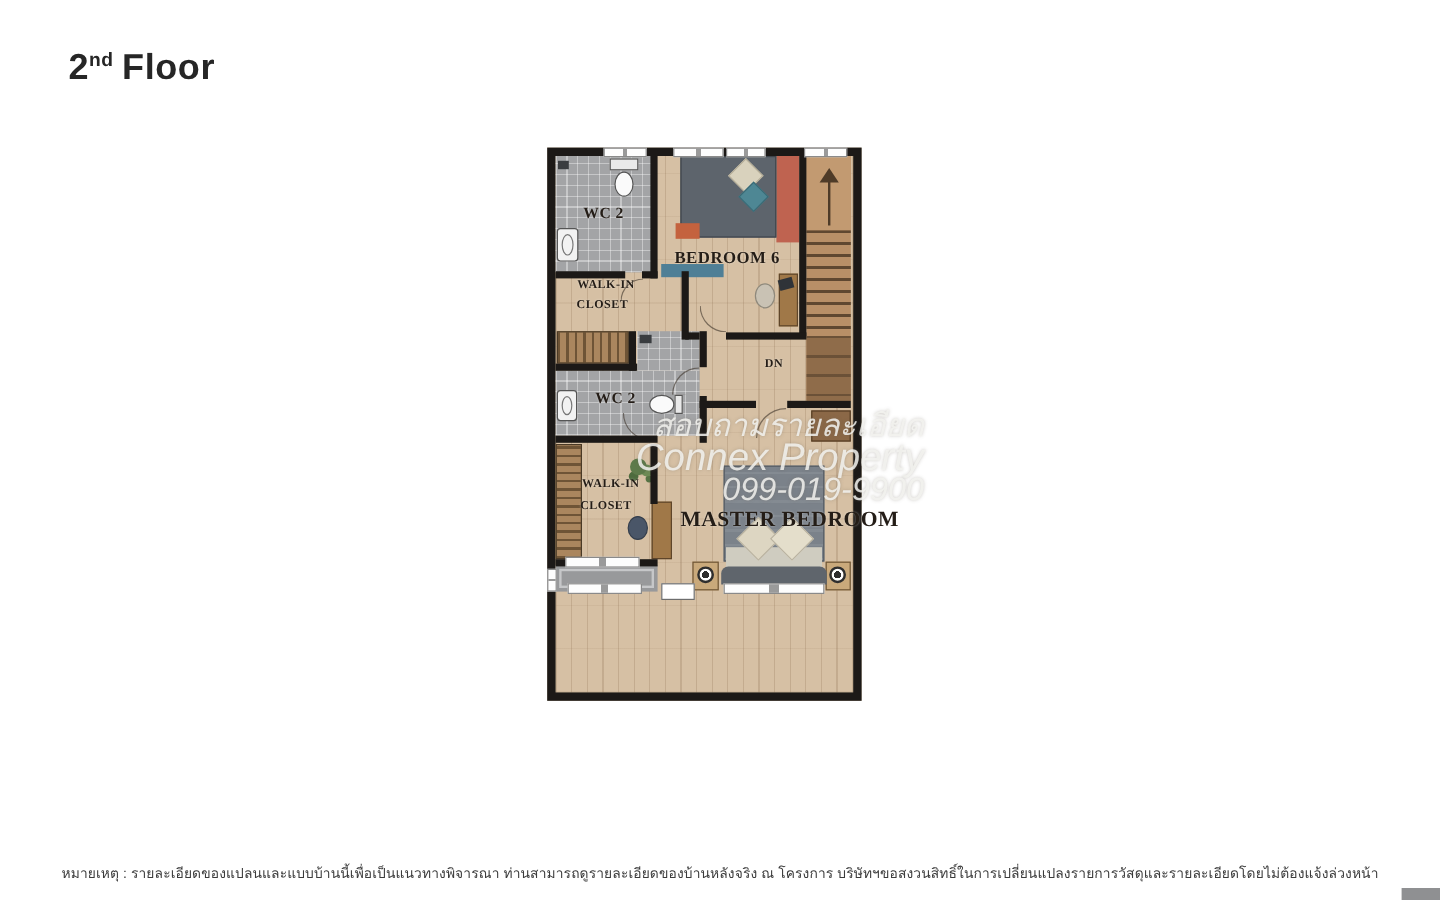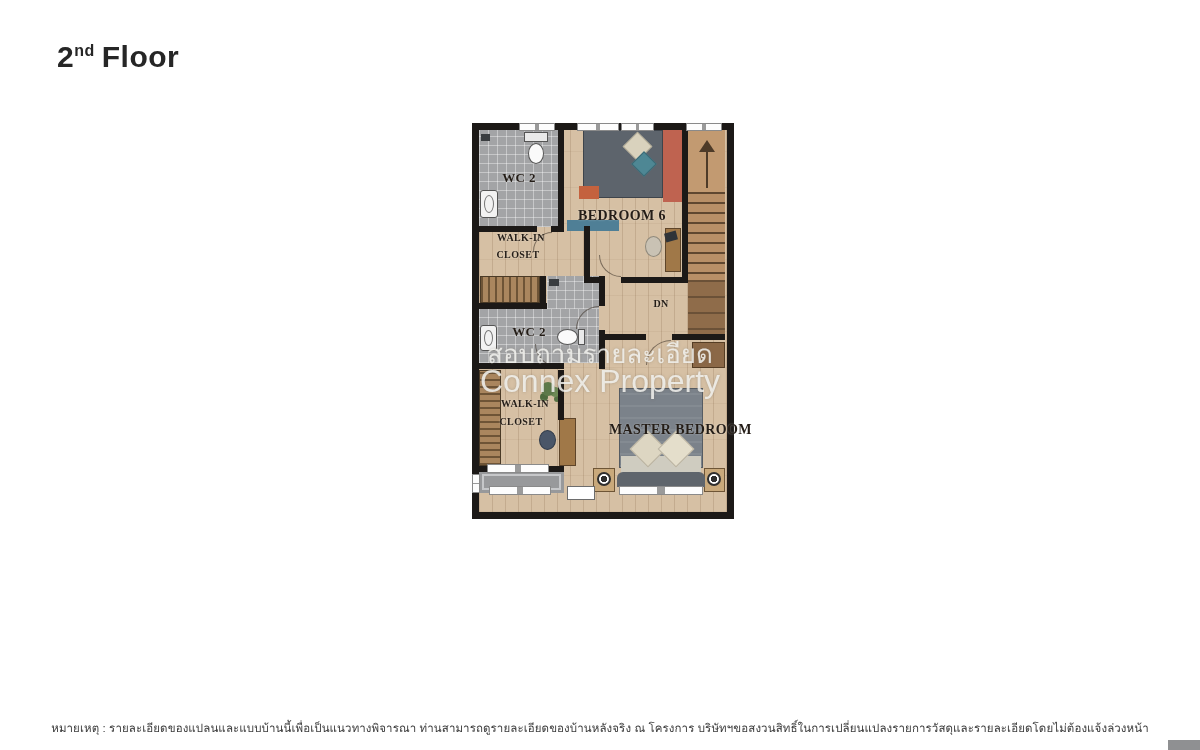--- a/index.html
+++ b/index.html
@@ -15,21 +15,21 @@
   .page-title sup{font-size:16px;font-weight:bold;}
   .page-title .word{margin-left:7px;}
   .disclaimer{
     position:absolute;left:0;top:719px;width:1200px;text-align:center;
     font-size:11.5px;color:#3b3b3b;letter-spacing:0.1px;
   }
   .corner-tab{position:absolute;left:1168px;top:740px;width:32px;height:10px;background:#8f9092;}
 
   
   .plan{
-    position:absolute;left:472px;top:123px;width:262px;height:396px;
+    position:absolute;left:456px;top:123px;width:262px;height:461px;
     box-sizing:border-box;border:7px solid #1c1917;
     background-color:#d6c0a4;
     background-image:
       repeating-linear-gradient(90deg, rgba(120,88,58,0.20) 0 1px, transparent 1px 13px),
       repeating-linear-gradient(0deg, rgba(120,88,58,0.08) 0 1px, transparent 1px 36px);
   }
   .plan *{position:absolute;box-sizing:border-box;}
   .wall{background:#1c1917;z-index:30;}
   .win{background:#fdfdfd;border:1px solid #8a8a8a;z-index:40;
        background-image:linear-gradient(0deg, transparent 45%, #9a9a9a 45% 55%, transparent 55%);}
@@ -86,23 +86,24 @@
     box-shadow:7px 3px 0 -2px #6d8a55, -4px 8px 0 -3px #4e6b3e, 9px 10px 0 -4px #567244;}
   .cabinet{background:#8b6847;border:1px solid #553d24;z-index:5;}
   .arc{border:1px solid rgba(60,50,40,0.6);background:transparent;z-index:25;}
   .arc.bl{border-top:none;border-right:none;border-radius:0 0 0 100%;}
   .arc.tl{border-bottom:none;border-right:none;border-radius:100% 0 0 0;}
   .entry-step{background:#ffffff;border:1px solid #6d6d6d;z-index:45;}
   .fixture{background:#3a3d40;z-index:6;}
 
   
   .watermark{
-    position:absolute;left:430px;top:341px;width:340px;text-align:center;z-index:90;
+    position:absolute;left:430px;top:341px;width:340px;text-align:right;z-index:90;
     color:rgba(243,243,240,0.85);text-shadow:0 0 3px rgba(110,100,90,0.35);
     font-family:"Liberation Sans", sans-serif;
+    font-style:italic;
   }
   .watermark .w1{font-size:26px;line-height:26px;}
   .watermark .w2{font-size:32px;line-height:25px;margin-top:2px;}
   .watermark .w3{font-size:27px;line-height:27px;margin-top:1px;}
 </style>
 </head>
 <body>
 
 <div class="page-title">
   <span>2</span><sup>nd</sup><span class="word">Floor</span>
@@ -200,23 +201,24 @@
   <div class="lamp" style="left:228px;top:342px;width:14px;height:14px;"></div>
 
   <div class="rlabel" style="left:8px;top:40px;width:64px;font-size:13px;">WC 2</div>
   <div class="rlabel" style="left:88px;top:78px;width:110px;font-size:14px;">BEDROOM 6</div>
   <div class="rlabel" style="left:4px;top:102px;width:76px;font-size:10px;">WALK-IN</div>
   <div class="rlabel" style="left:4px;top:119px;width:70px;font-size:10px;">CLOSET</div>
   <div class="rlabel" style="left:22px;top:194px;width:56px;font-size:13px;">WC 2</div>
   <div class="rlabel" style="left:168px;top:168px;width:28px;font-size:10px;">DN</div>
   <div class="rlabel" style="left:18px;top:268px;width:56px;font-size:10px;">WALK-IN</div>
   <div class="rlabel" style="left:16px;top:286px;width:52px;font-size:10px;">CLOSET</div>
-  <div class="rlabel" style="left:104px;top:292px;width:140px;font-size:14px;padding-left:26px;">MASTER BEDROOM</div>
+  <div class="rlabel" style="left:104px;top:292px;width:140px;font-size:18px;">MASTER BEDROOM</div>
 </div>
 
 <div class="watermark">
   <div class="w1">สอบถามรายละเอียด</div>
   <div class="w2">Connex Property</div>
+  <div class="w3">099-019-9900</div>
 </div>
 
 <div class="disclaimer">หมายเหตุ : รายละเอียดของแปลนและแบบบ้านนี้เพื่อเป็นแนวทางพิจารณา ท่านสามารถดูรายละเอียดของบ้านหลังจริง ณ โครงการ บริษัทฯขอสงวนสิทธิ์ในการเปลี่ยนแปลงรายการวัสดุและรายละเอียดโดยไม่ต้องแจ้งล่วงหน้า</div>
 
 <div class="corner-tab"></div>
 
 </body></html>

